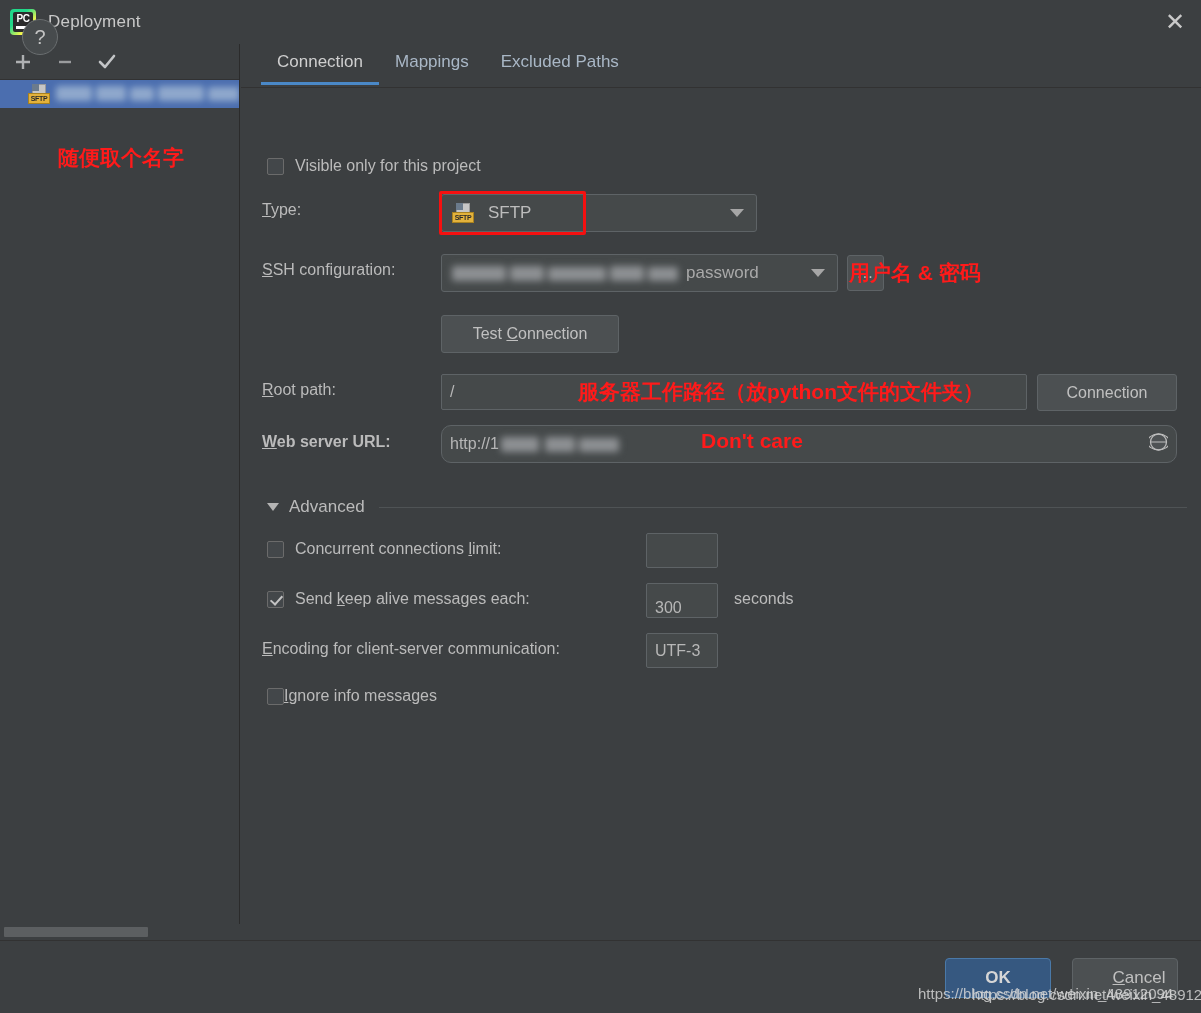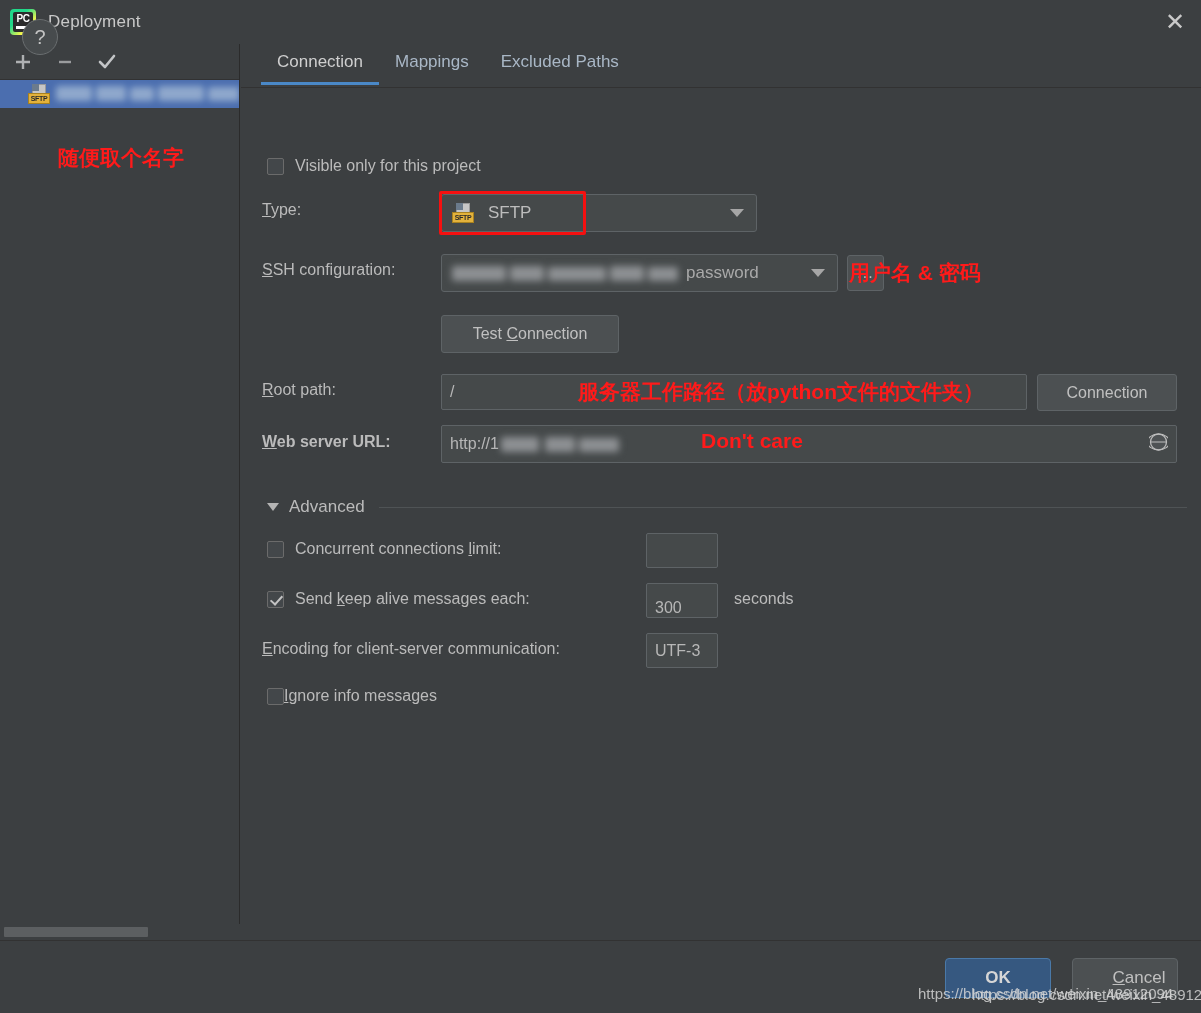--- a/index.html
+++ b/index.html
@@ -314,21 +314,21 @@
       </div>
       <div class="field" style="position:absolute; left:200px; top:286px; width:586px; height:36px;">
         <span>/</span>
       </div>
       <div class="annot" style="left:337px; top:290px;">服务器工作路径（放python文件的文件夹）</div>
       <div class="btn" style="position:absolute; left:796px; top:286px; width:140px; height:37px;">Connection</div>
 
       <div class="row" style="left:21px; top:345px;font-weight:bold;">
         <div class="lbl"><span class="u">W</span>eb server URL:</div>
       </div>
-      <div class="field" style="position:absolute; left:200px; top:337px; width:736px; height:38px; position:absolute;">
+      <div class="field" style="position:absolute; left:200px; top:337px; width:736px; height:38px; position:absolute;border-radius:10px;">
         <span>http://1</span>
         <span class="redacted-inline" style="width:120px; margin-left:2px;">
           <span style="left:0px;  top:1px; width:38px; height:15px;"></span>
           <span style="left:44px; top:1px; width:30px; height:15px;"></span>
           <span style="left:78px; top:2px; width:40px; height:14px;"></span>
         </span>
         <span style="position:absolute; right:8px; top:50%; transform:translateY(-50%);">
           <svg width="19" height="19" viewBox="0 0 19 19">
             <circle cx="9.5" cy="9.5" r="8" fill="#4e5254" stroke="#bdbdbd" stroke-width="1.3"></circle>
             <path d="M9.5 1.5 a11 8 0 0 0 0 16 M9.5 1.5 a11 8 0 0 1 0 16 M1.5 9.5 L17.5 9.5" stroke="#bdbdbd" stroke-width="1.1" fill="none"></path>

